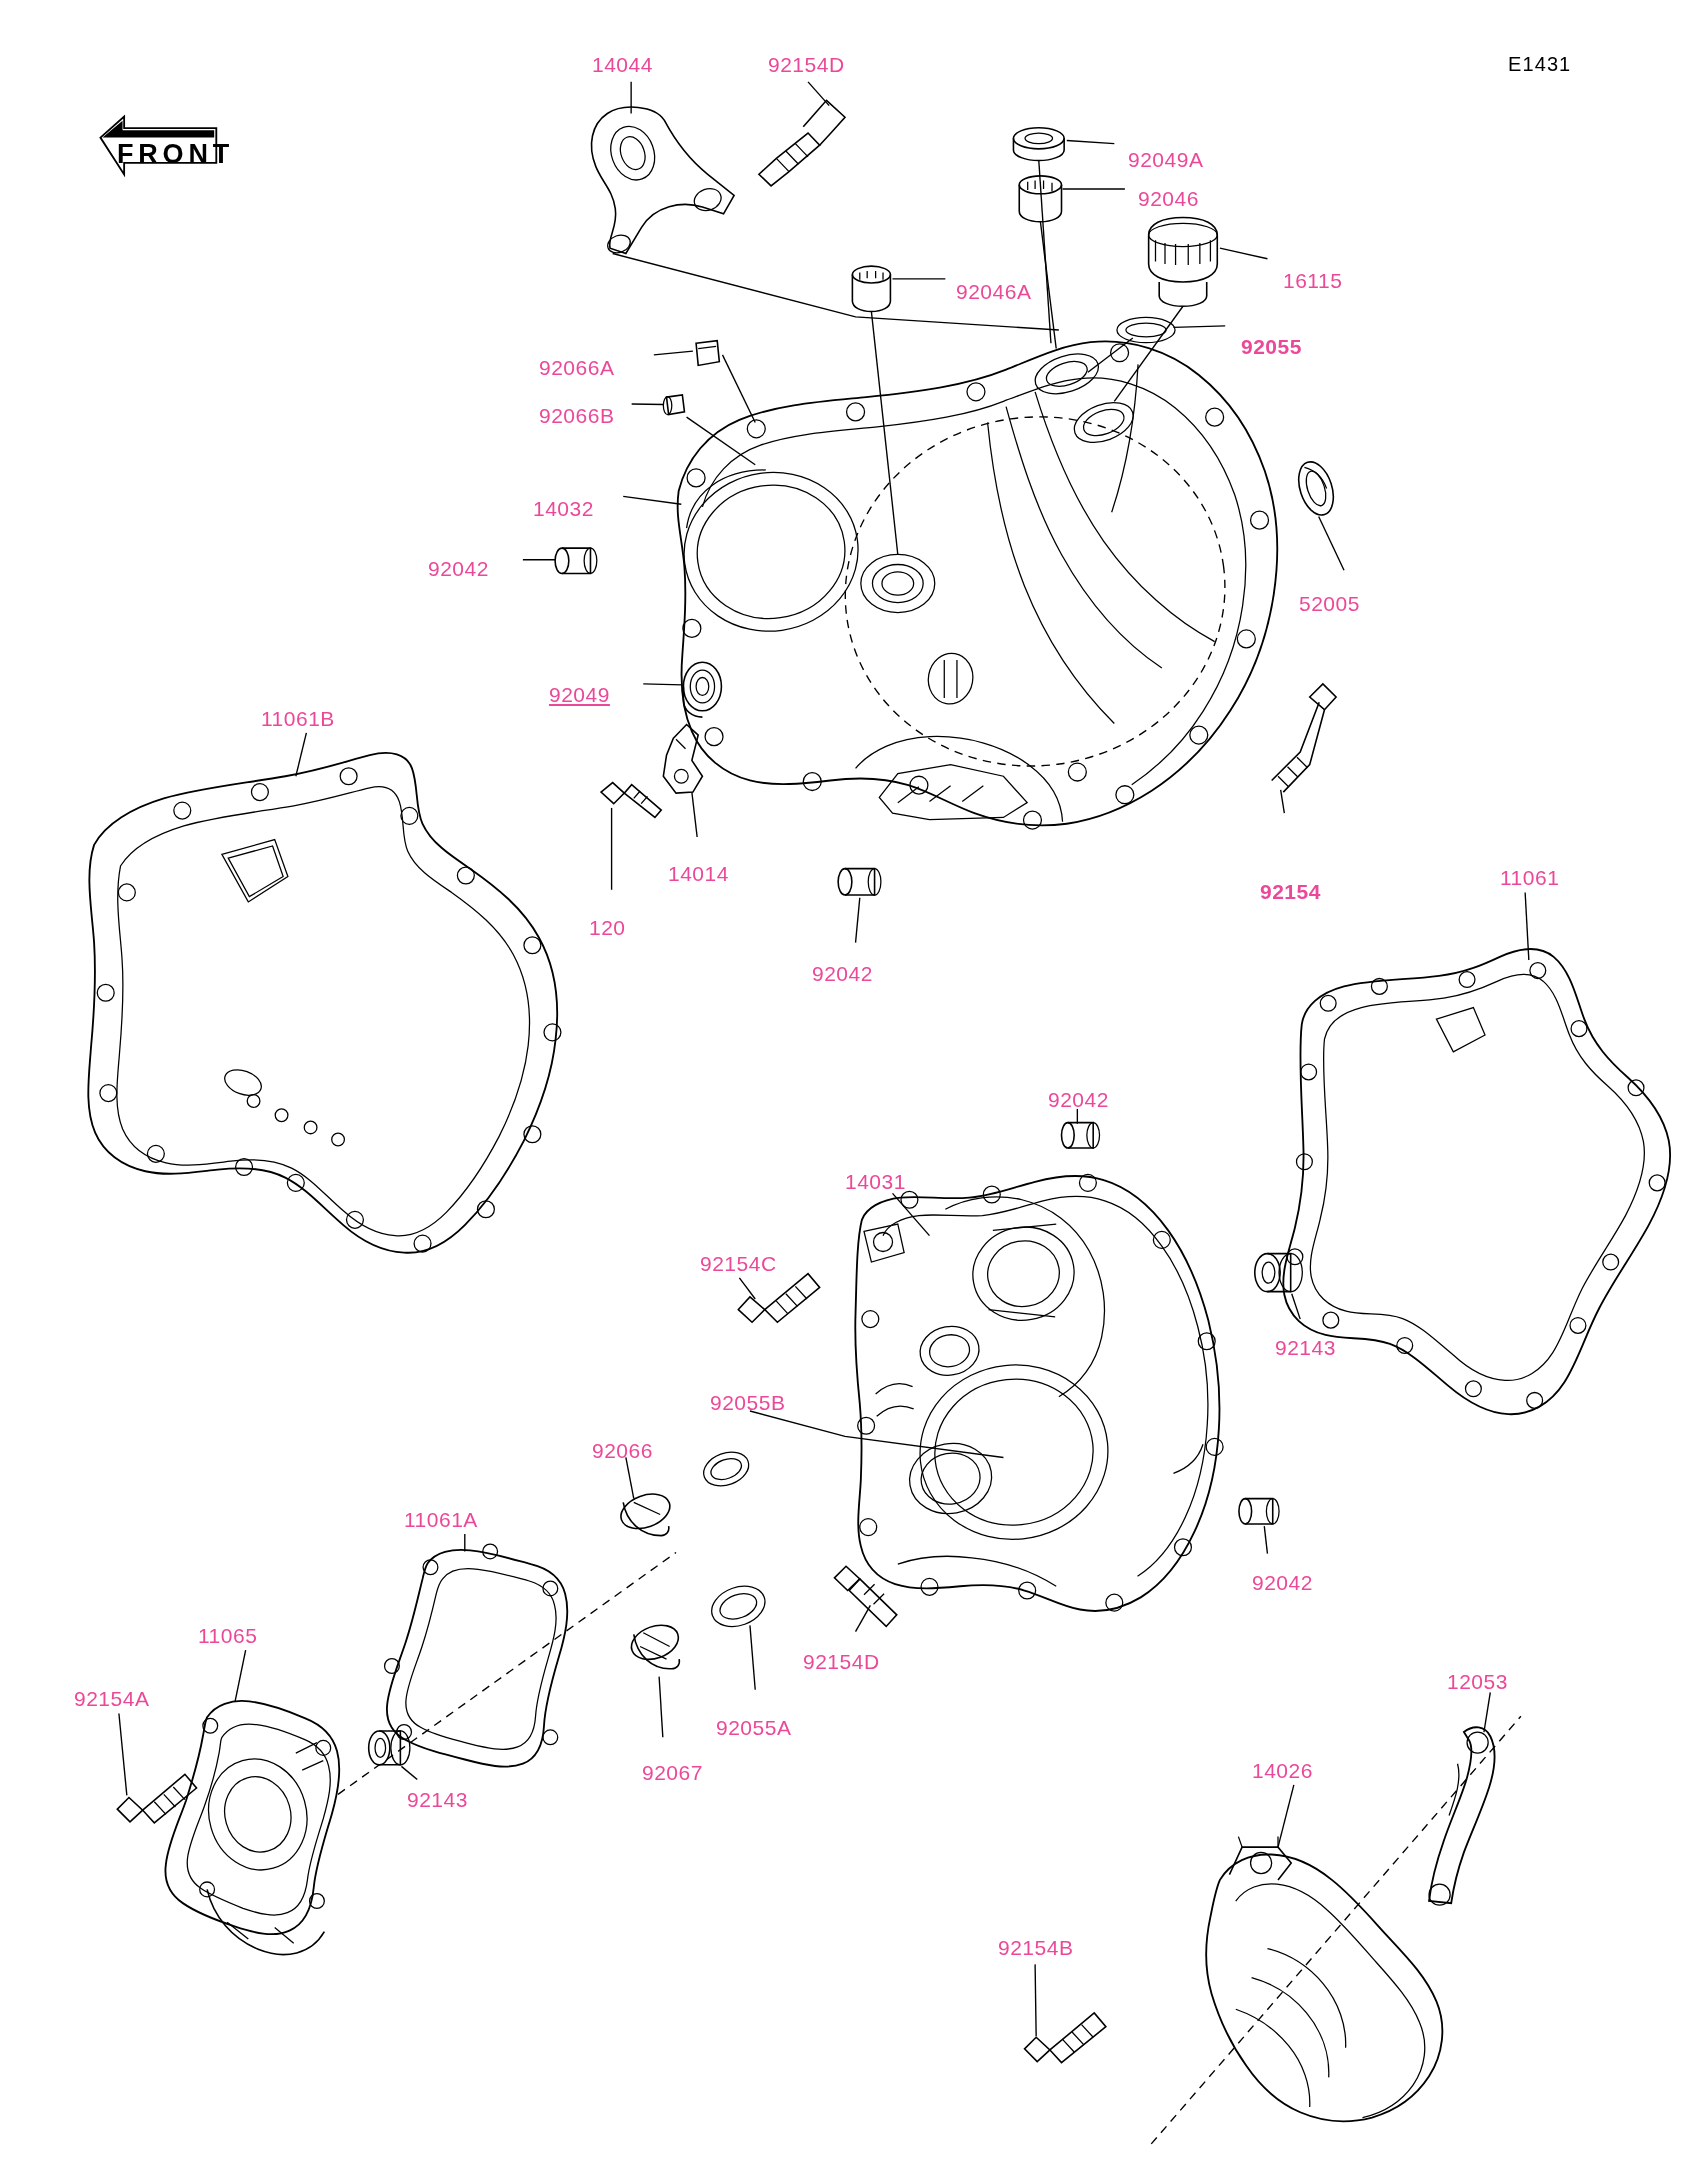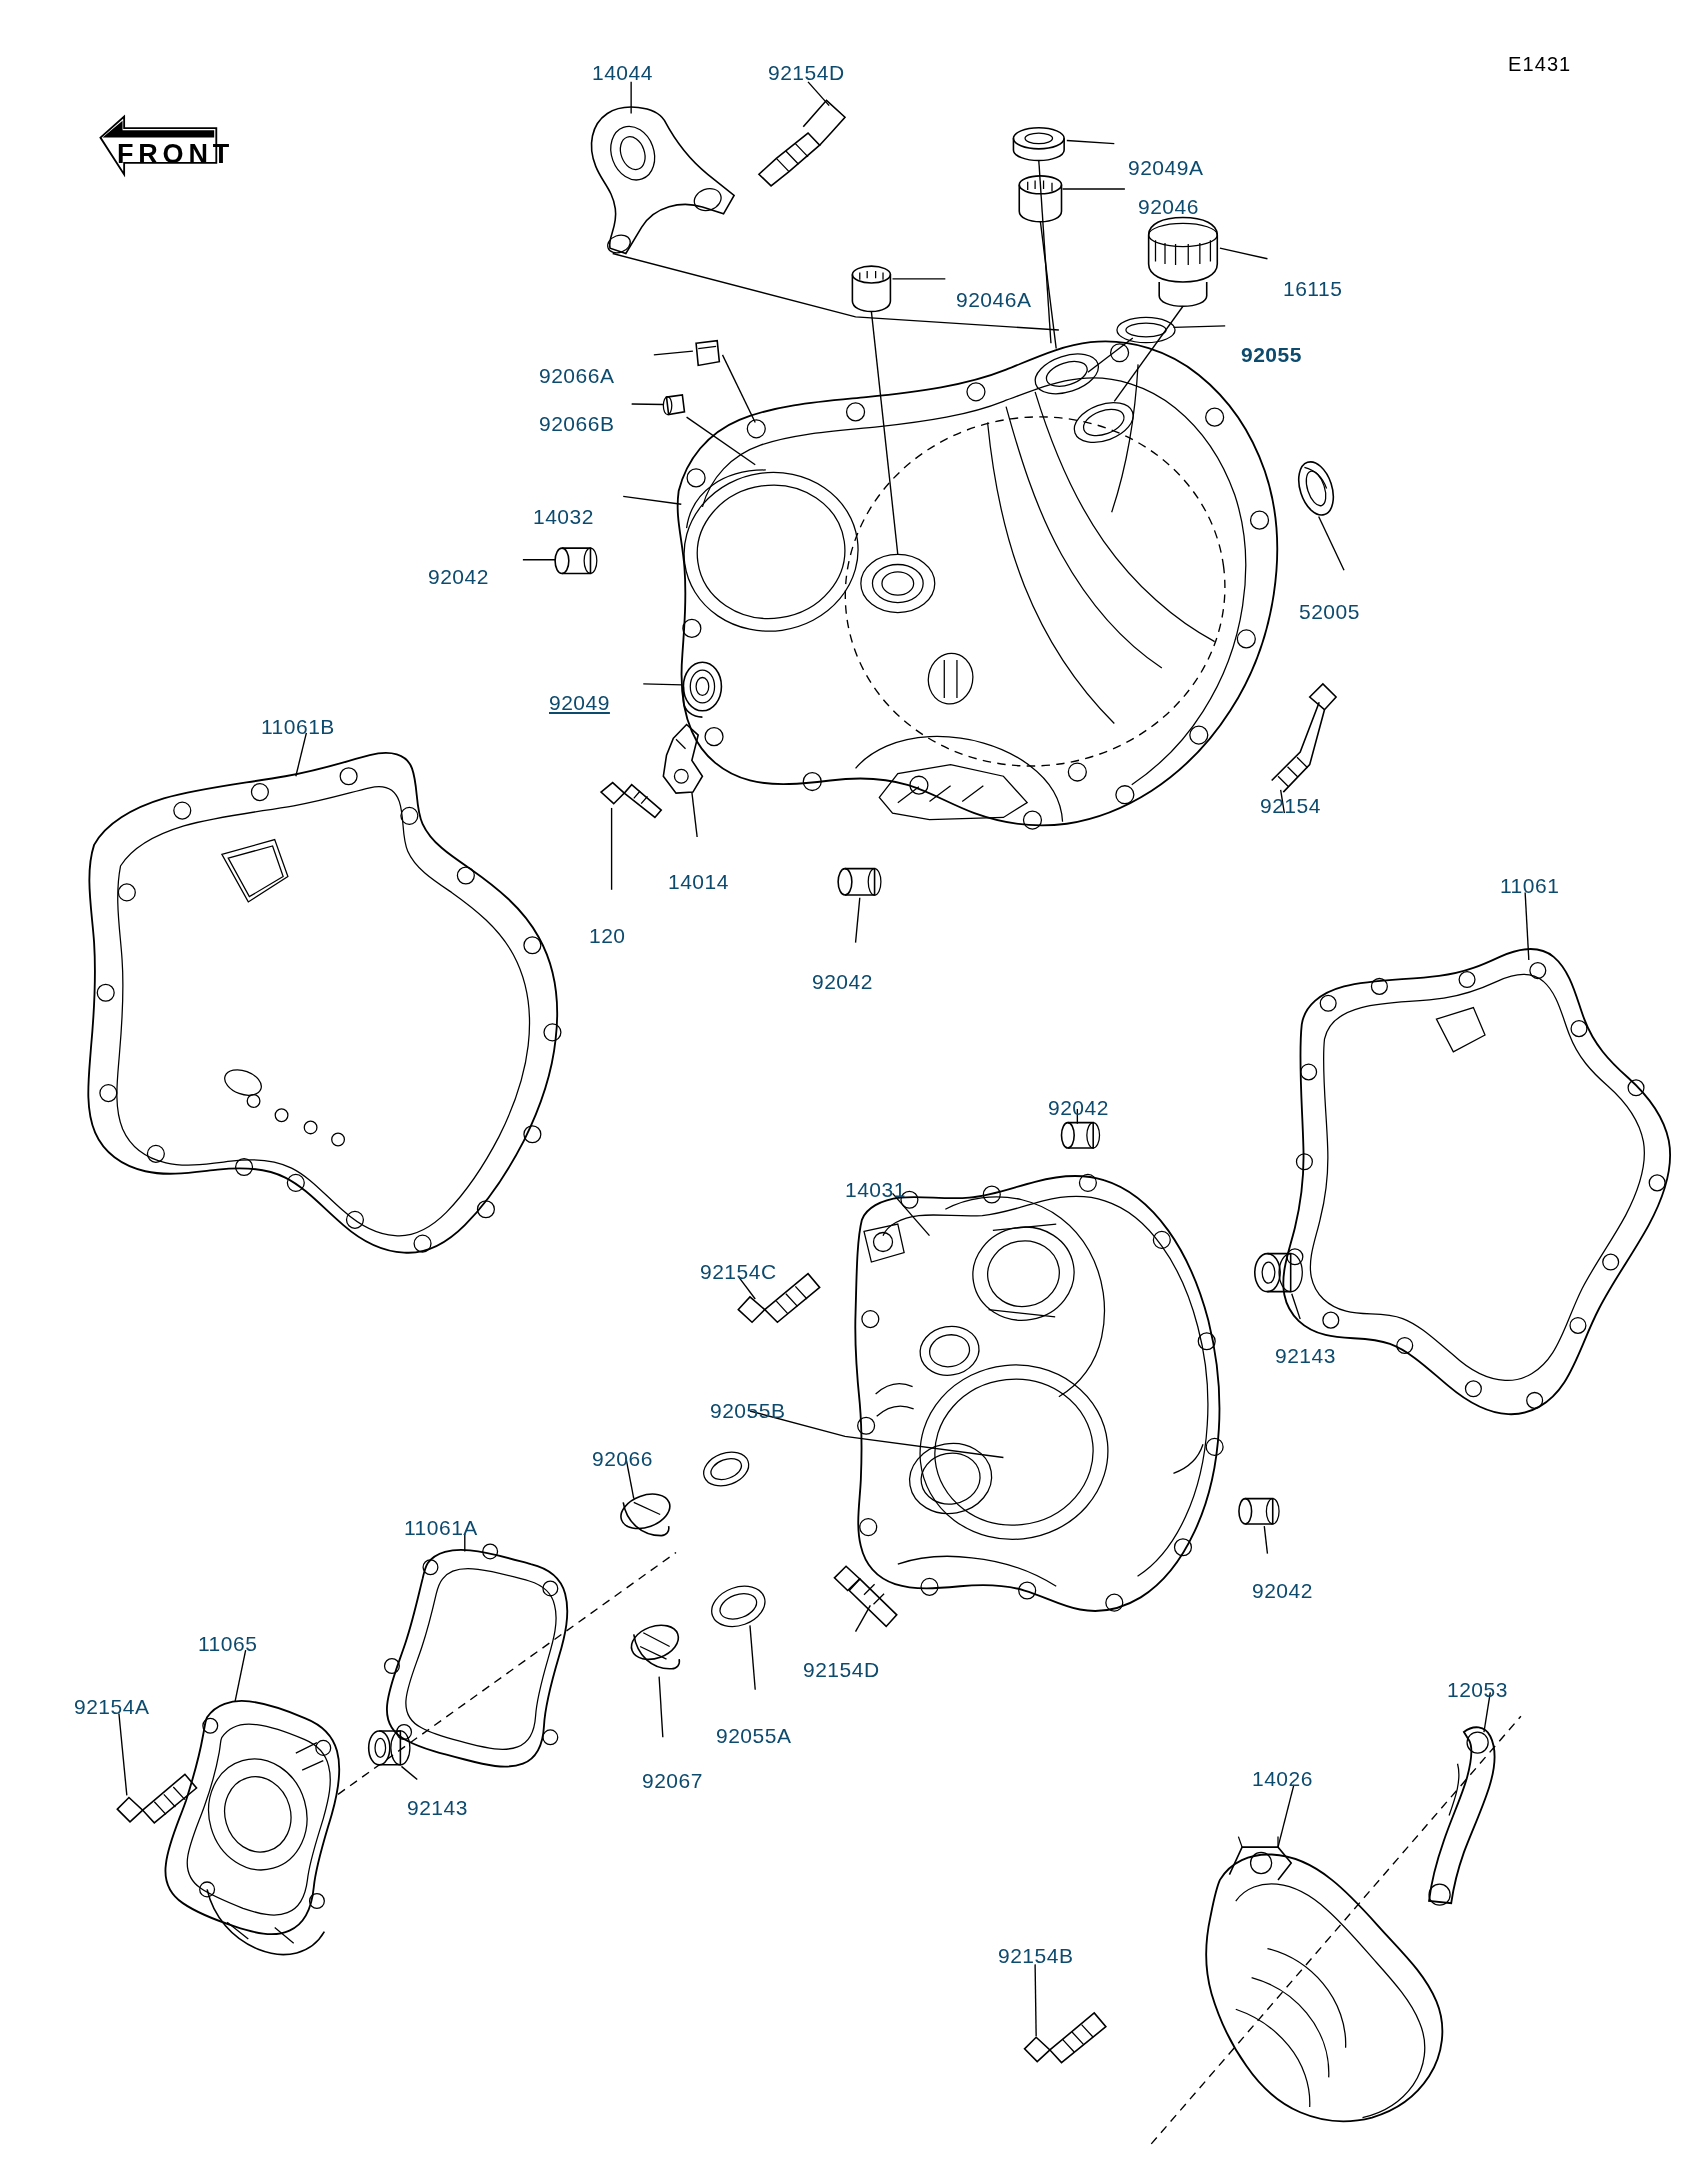--- a/index.html
+++ b/index.html
@@ -20,22 +20,21 @@
     left: 0; top: 0;
     width: 1690px;
     height: 2183px;
   }
   .label {
     position: absolute;
     font-family: "Liberation Sans", sans-serif;
     font-size: 21px;
     letter-spacing: 0.5px;
     white-space: nowrap;
-    color: #0c4a6e;
-    margin-top: 8px;
+    color: #ec4899;
   }
   .diagram-code {
     position: absolute;
     font-size: 20px;
     letter-spacing: 1.1px;
     font-family: "Liberation Sans", sans-serif;
   }
   .front-arrow {
     position: absolute;
     left: 95px;
@@ -701,21 +700,21 @@
     <div class="label" style="left: 956px; top: 280px;">92046A</div>
     <div class="label" style="left: 1241px; top: 335px; font-weight: bold;">92055</div>
     <div class="label" style="left: 539px; top: 356px;">92066A</div>
     <div class="label" style="left: 539px; top: 404px;">92066B</div>
     <div class="label" style="left: 533px; top: 497px;">14032</div>
     <div class="label" style="left: 428px; top: 557px;">92042</div>
     <div class="label" style="left: 1299px; top: 592px;">52005</div>
     <div class="label" style="left: 549px; top: 683px; text-decoration: underline;">92049</div>
     <div class="label" style="left: 668px; top: 862px;">14014</div>
     <div class="label" style="left: 589px; top: 916px;">120</div>
-    <div class="label" style="left: 1260px; top: 786px;">92154</div>
+    <div class="label" style="left: 1260px; top: 880px; font-weight: bold;">92154</div>
     <div class="label" style="left: 812px; top: 962px;">92042</div>
     <div class="label" style="left: 261px; top: 707px;">11061B</div>
     <div class="label" style="left: 1500px; top: 866px;">11061</div>
     <div class="label" style="left: 1048px; top: 1088px;">92042</div>
     <div class="label" style="left: 845px; top: 1170px;">14031</div>
     <div class="label" style="left: 700px; top: 1252px;">92154C</div>
     <div class="label" style="left: 1275px; top: 1336px;">92143</div>
     <div class="label" style="left: 710px; top: 1391px;">92055B</div>
     <div class="label" style="left: 592px; top: 1439px;">92066</div>
     <div class="label" style="left: 404px; top: 1508px;">11061A</div>

